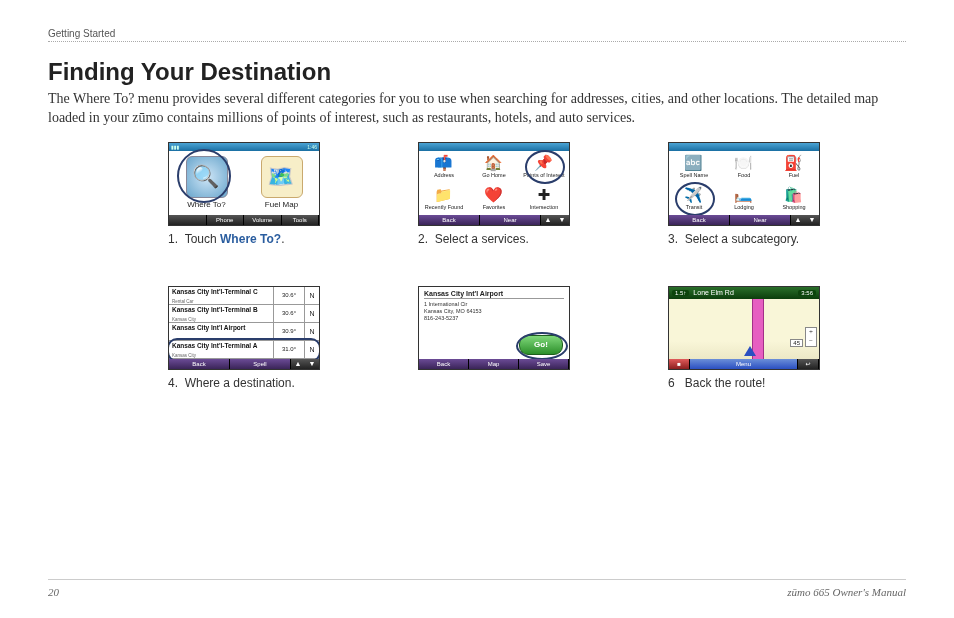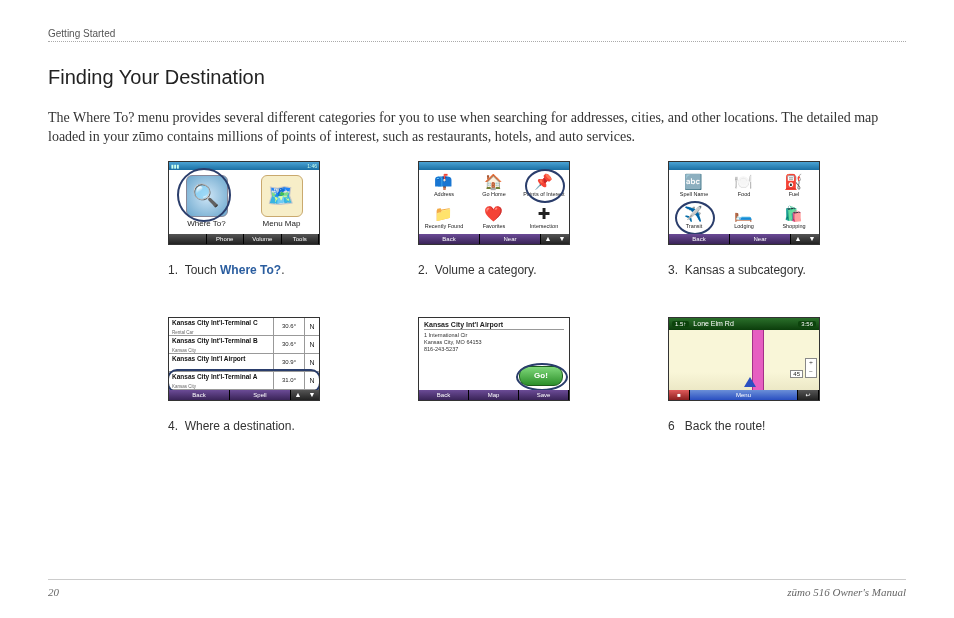--- a/index.html
+++ b/index.html
@@ -18,27 +18,27 @@
     box-sizing: border-box;
     height: 100%;
     position: relative;
   }
   .header-line {
     font-size: 10px;
     color: #555;
     font-family: Arial, sans-serif;
     border-bottom: 1px dotted #aaa;
     padding-bottom: 2px;
-    margin-bottom: 24px;
+    margin-bottom: 16px;
   }
   h1 {
     font-family: Arial, Helvetica, sans-serif;
-    font-weight: normal;
-    font-size: 20px;
-    margin: 6px 0 20px 0;
+    font-weight: bold;
+    font-size: 24px;
+    margin: 6px 0 4px 0;
     color: #222;
   }
   .intro {
     font-size: 14px;
     line-height: 1.35;
     margin: 0 0 14px 0;
     color: #333;
   }
   .grid {
     display: flex;
@@ -46,21 +46,21 @@
     gap: 40px 70px;
     padding-left: 120px;
   }
   .cell {
     width: 180px;
   }
   .caption {
     font-family: Arial, Helvetica, sans-serif;
     font-size: 12px;
     color: #333;
-    margin-top: 18px;
+    margin-top: 6px;
   }
   .caption b { color: #2a5d9f; }
   .footer {
     position: absolute;
     left: 48px; right: 48px; bottom: 20px;
     border-top: 1px solid #ccc;
     padding-top: 6px;
     font-size: 11px;
     font-style: italic;
     color: #666;
@@ -184,21 +184,21 @@
           <span class="clk">1:46</span>
         </div>
         <div class="s1-body">
           <div class="s1-big" style="position:relative;">
             <div class="ico" style="background:radial-gradient(#cfe6f7,#6aa6cc);border:1px solid #889;">🔍</div>
             <div class="lbl">Where To?</div>
             <div class="circle-mark" style="top:-2px;left:8px;width:50px;height:50px;"></div>
           </div>
           <div class="s1-big">
             <div class="ico" style="background:#f7eec8;border:1px solid #c9a96e;">🗺️</div>
-            <div class="lbl">Menu Map</div>
+            <div class="lbl">Fuel Map</div>
           </div>
         </div>
         <div class="navbar">
           <div class="navbtn dark"></div>
           <div class="navbtn dark">Phone</div>
           <div class="navbtn dark">Volume</div>
           <div class="navbtn dark">Tools</div>
         </div>
       </div>
       <div class="caption">
@@ -237,21 +237,21 @@
             </div>
         </div>
         <div class="navbar">
           <div class="navbtn">Back</div>
           <div class="navbtn">Near</div>
           <div class="arrowcell">▲</div>
           <div class="arrowcell">▼</div>
         </div>
       </div>
       <div class="caption">
-        <span>2.</span>&nbsp;&nbsp;<span>Volume a category.</span>
+        <span>2.</span>&nbsp;&nbsp;<span>Select a services.</span>
       </div>
     </div>
 
     <div class="cell">
       <div class="shot">
         <div class="statusbar"></div>
         <div class="catgrid">
           <div class="catcell">
               <span class="ci">🔤</span>
               <span class="cl">Spell Name</span>
@@ -279,21 +279,21 @@
             </div>
         </div>
         <div class="navbar">
           <div class="navbtn">Back</div>
           <div class="navbtn">Near</div>
           <div class="arrowcell">▲</div>
           <div class="arrowcell">▼</div>
         </div>
       </div>
       <div class="caption">
-        <span>3.</span>&nbsp;&nbsp;<span>Kansas a subcategory.</span>
+        <span>3.</span>&nbsp;&nbsp;<span>Select a subcategory.</span>
       </div>
     </div>
 
     <div class="cell">
       <div class="shot">
         <div class="reslist">
           <div class="resrow">
               <div class="nm"><span>Kansas City Int'l-Terminal C</span><span class="sub">Rental Car</span></div>
               <div class="dist">30.6°</div>
               <div class="dir">N</div>
@@ -370,15 +370,15 @@
       </div>
       <div class="caption">
         <span>6</span>&nbsp;&nbsp;&nbsp;<span>Back the route!</span>
       </div>
     </div>
 
   </div>
 
   <div class="footer">
     <span>20</span>
-    <span>zūmo 516 Owner's Manual</span>
+    <span>zūmo 665 Owner's Manual</span>
   </div>
 </div>
 
 </body></html>

